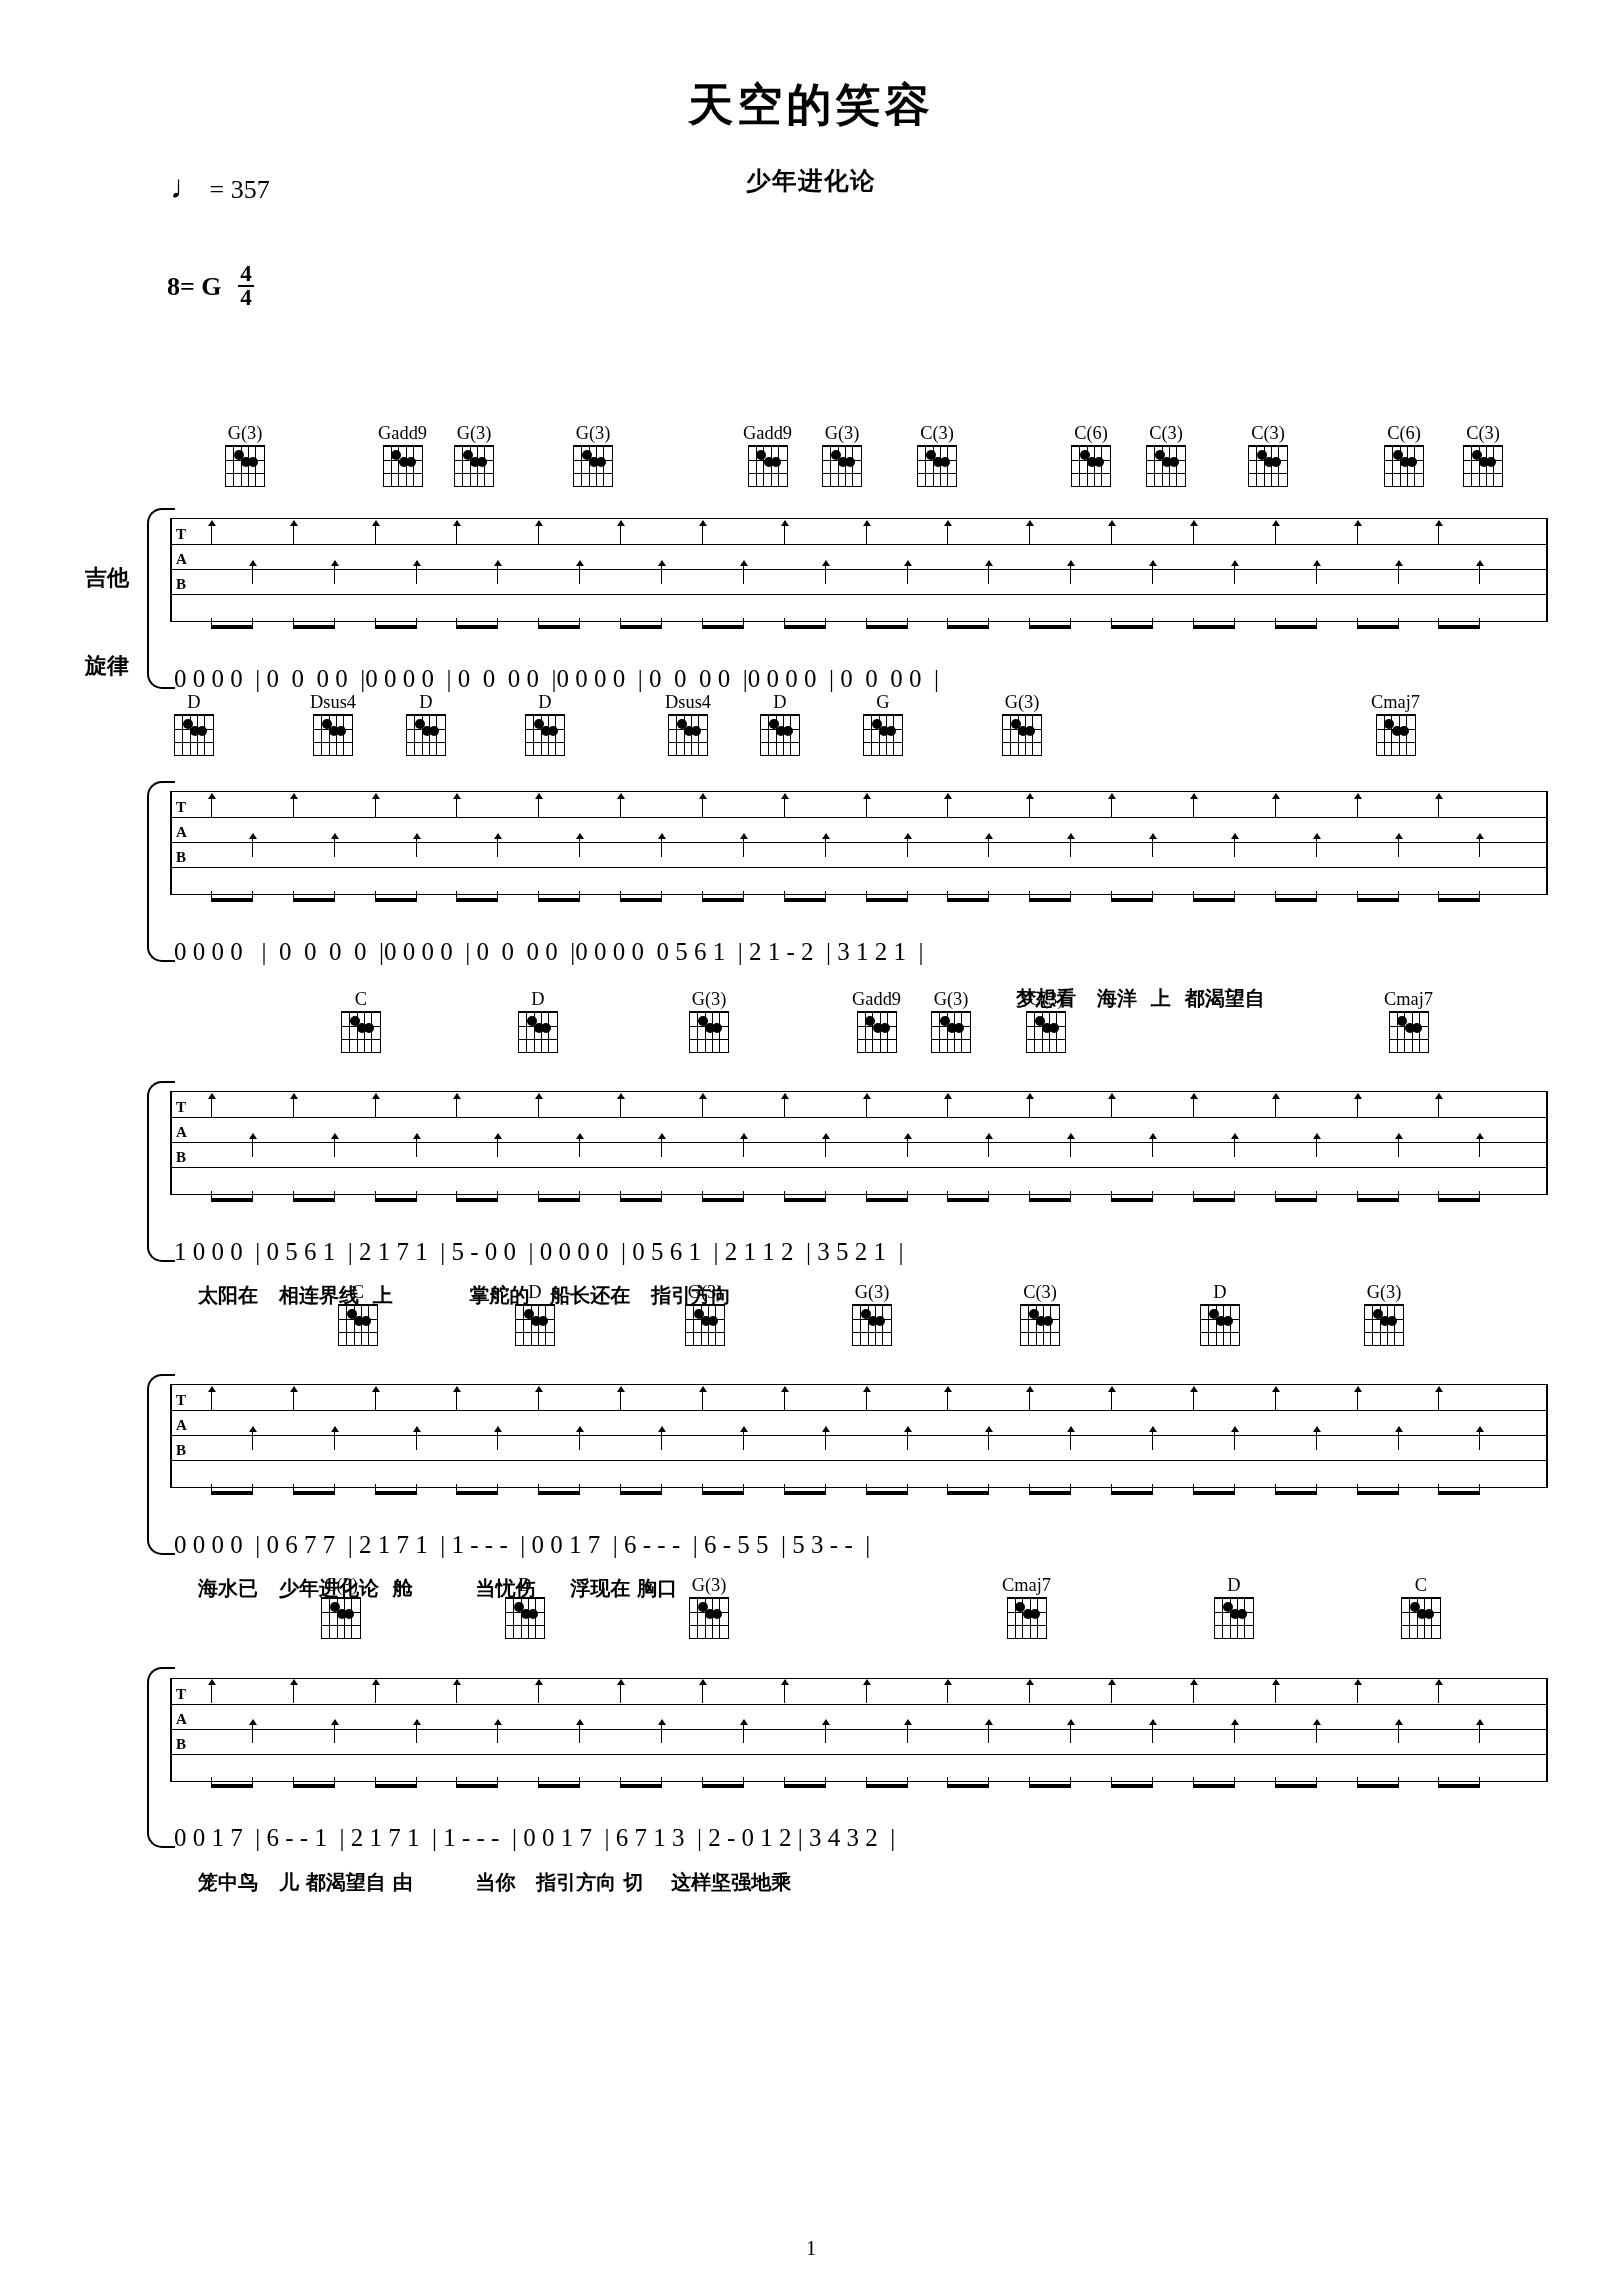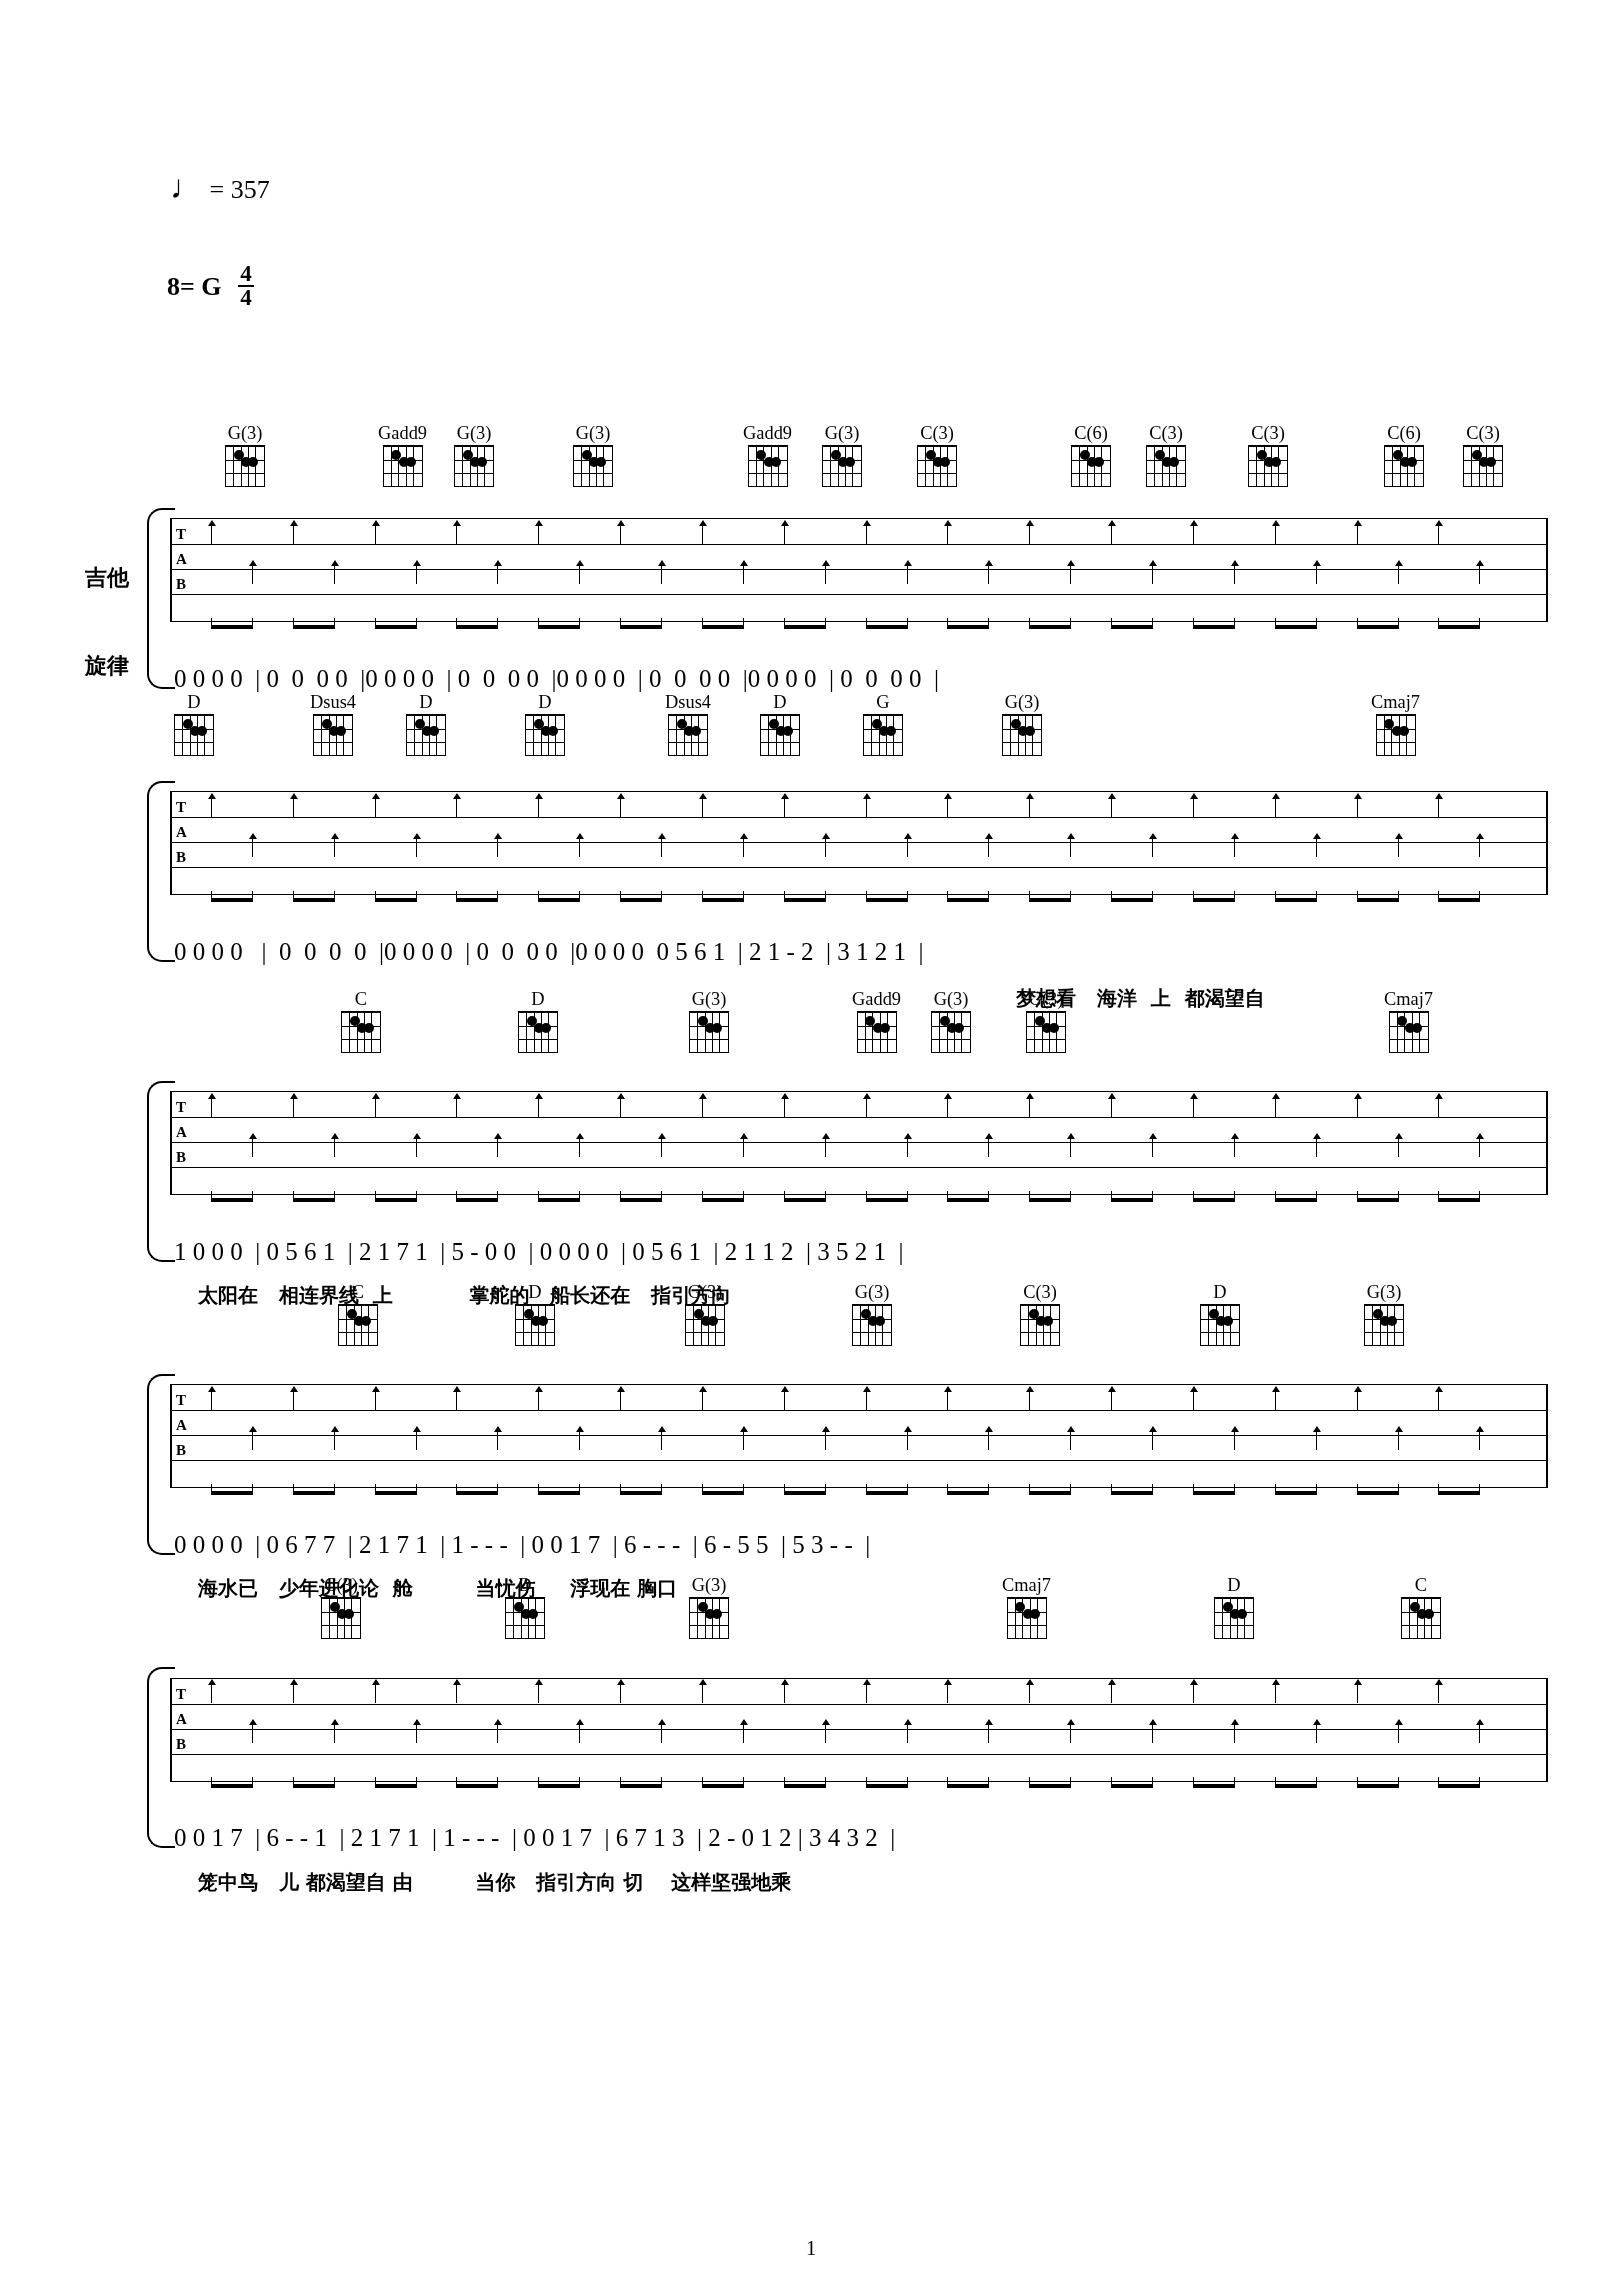--- a/index.html
+++ b/index.html
@@ -79,20 +79,22 @@
   .melody{position:absolute;font-size:25px;letter-spacing:0;white-space:pre;font-family:"Liberation Serif",serif;}
   .lyrics{position:absolute;font-size:20px;font-weight:bold;white-space:pre;font-family:"DejaVu Serif",serif;}
 
   .pagenum{position:absolute;bottom:35px;left:0;width:1622px;text-align:center;font-size:20.5px;}
 </style>
 </head>
 <body>
 
 <div class="sheet">
 
+  <div class="title">天空的笑容</div>
+  <div class="subtitle">少年进化论</div>
 
   <div class="tempo">
     <span class="note">♩</span>
     <span>= 357</span>
   </div>
 
   <div class="keysig">
     <span>8= G</span>
     <span class="frac">
       <span class="num">4</span>

